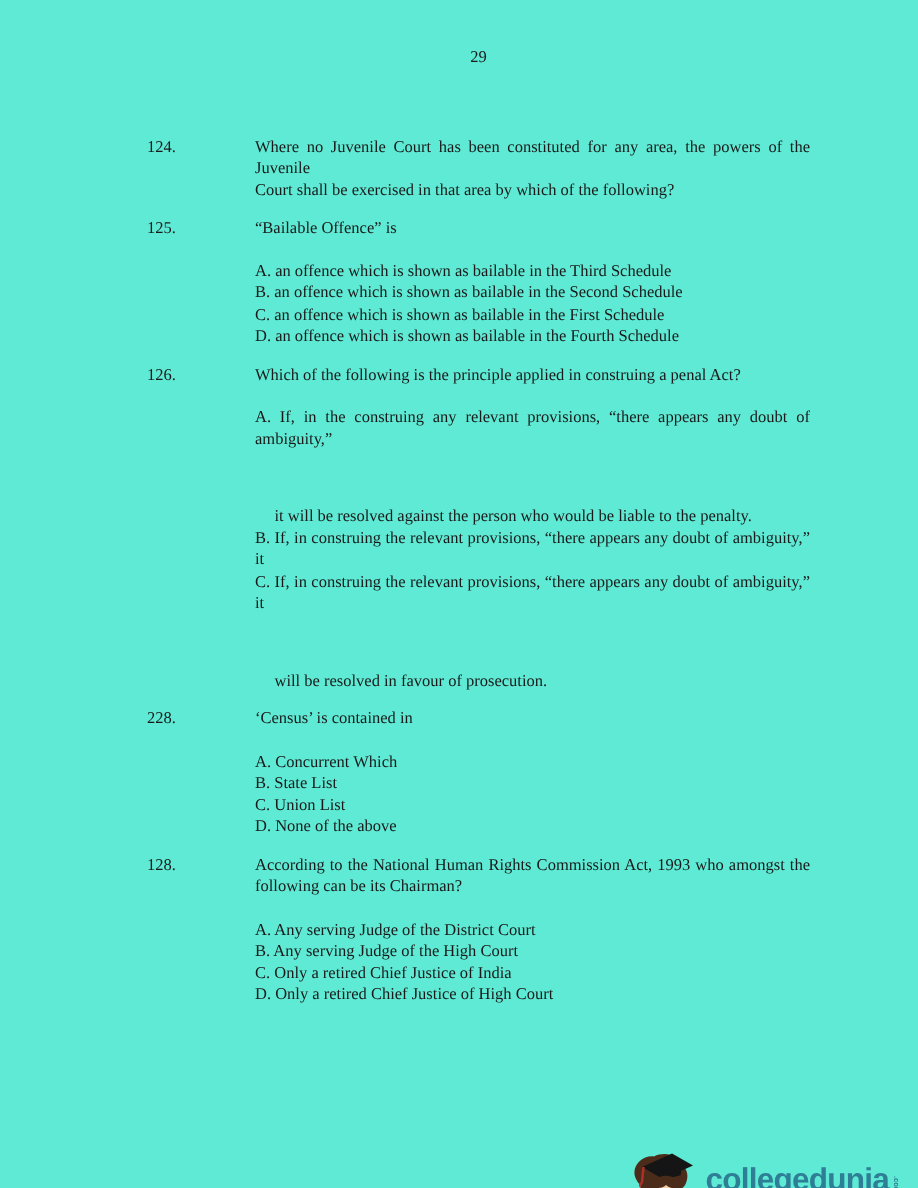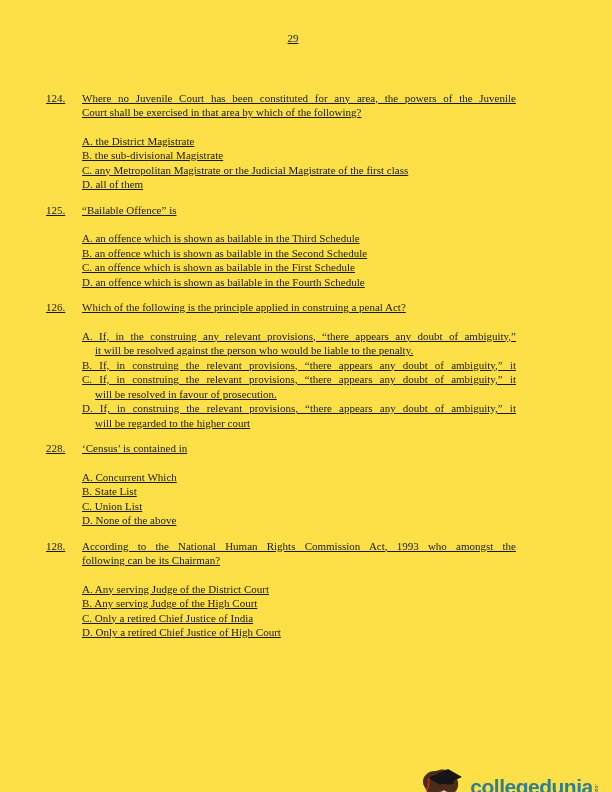--- a/index.html
+++ b/index.html
@@ -1,51 +1,51 @@
 <!DOCTYPE html>
 <html><head>
 <meta charset="utf-8">
 <style>
   html, body { margin: 0; padding: 0; background: #ffffff; }
   .page {
     position: relative;
     width: 612px;
     height: 792px;
-    background: #fde047;
+    background: #5eead4;
     font-family: "Liberation Serif", serif;
     font-size: 11px;
     line-height: 14.5px;
     color: #1a1a1a;
     overflow: hidden;
     box-sizing: border-box;
-    padding: 31px 72px 0 46px;
-    text-decoration: underline;
+    padding: 31px 72px 0 98px;
   }
   .page-number {
     text-align: center;
     margin-bottom: 45px;
   }
   .question {
     display: flex;
     margin-bottom: 11px;
+    gap: 36px;
   }
   .qnum {
     flex: none;
     width: 36px;
   }
   .qbody {
     width: 434px;
   }
   .qline, .oline { white-space: normal; }
   .justify-last {
     text-align: justify;
     text-align-last: justify;
   }
   .options { margin-top: 14px; }
-  .oline.cont { padding-left: 13px; }
+  .oline.cont { padding-left: 13px; margin-top: 37px; }
   
   .logo {
     position: absolute;
     right: 12px;
     top: 764px;
     display: flex;
     align-items: center;
     font-family: "Liberation Sans", sans-serif;
   }
   .mascot { width: 54px; height: 64px; margin-right: 2px; }
@@ -81,26 +81,20 @@
 <div class="page">
 
   <div class="page-number">29</div>
 
   <section class="question">
     <div class="qnum">124.</div>
     <div class="qbody">
       <div class="qtext">
         <div class="qline justify-last">Where no Juvenile Court has been constituted for any area, the powers of the Juvenile</div>
         <div class="qline">Court shall be exercised in that area by which of the following?</div>
-      </div>
-      <div class="options">
-        <div class="oline">A. the District Magistrate</div>
-        <div class="oline">B. the sub-divisional Magistrate</div>
-        <div class="oline">C. any Metropolitan Magistrate or the Judicial Magistrate of the first class</div>
-        <div class="oline">D. all of them</div>
       </div>
     </div>
   </section>
 
   <section class="question">
     <div class="qnum">125.</div>
     <div class="qbody">
       <div class="qtext">
         <div class="qline">“Bailable Offence” is</div>
       </div>
@@ -124,24 +118,20 @@
           <div class="oline justify-last">A. If, in the construing any relevant provisions, “there appears any doubt of ambiguity,”</div>
           <div class="oline cont">it will be resolved against the person who would be liable to the penalty.</div>
         </div>
         <div class="option">
           <div class="oline justify-last">B. If, in construing the relevant provisions, “there appears any doubt of ambiguity,” it</div>
         </div>
         <div class="option">
           <div class="oline justify-last">C. If, in construing the relevant provisions, “there appears any doubt of ambiguity,” it</div>
           <div class="oline cont">will be resolved in favour of prosecution.</div>
         </div>
-        <div class="option">
-          <div class="oline justify-last">D. If, in construing the relevant provisions, “there appears any doubt of ambiguity,” it</div>
-          <div class="oline cont">will be regarded to the higher court</div>
-        </div>
       </div>
     </div>
   </section>
 
   <section class="question">
     <div class="qnum">228.</div>
     <div class="qbody">
       <div class="qtext">
         <div class="qline">‘Census’ is contained in</div>
       </div>

